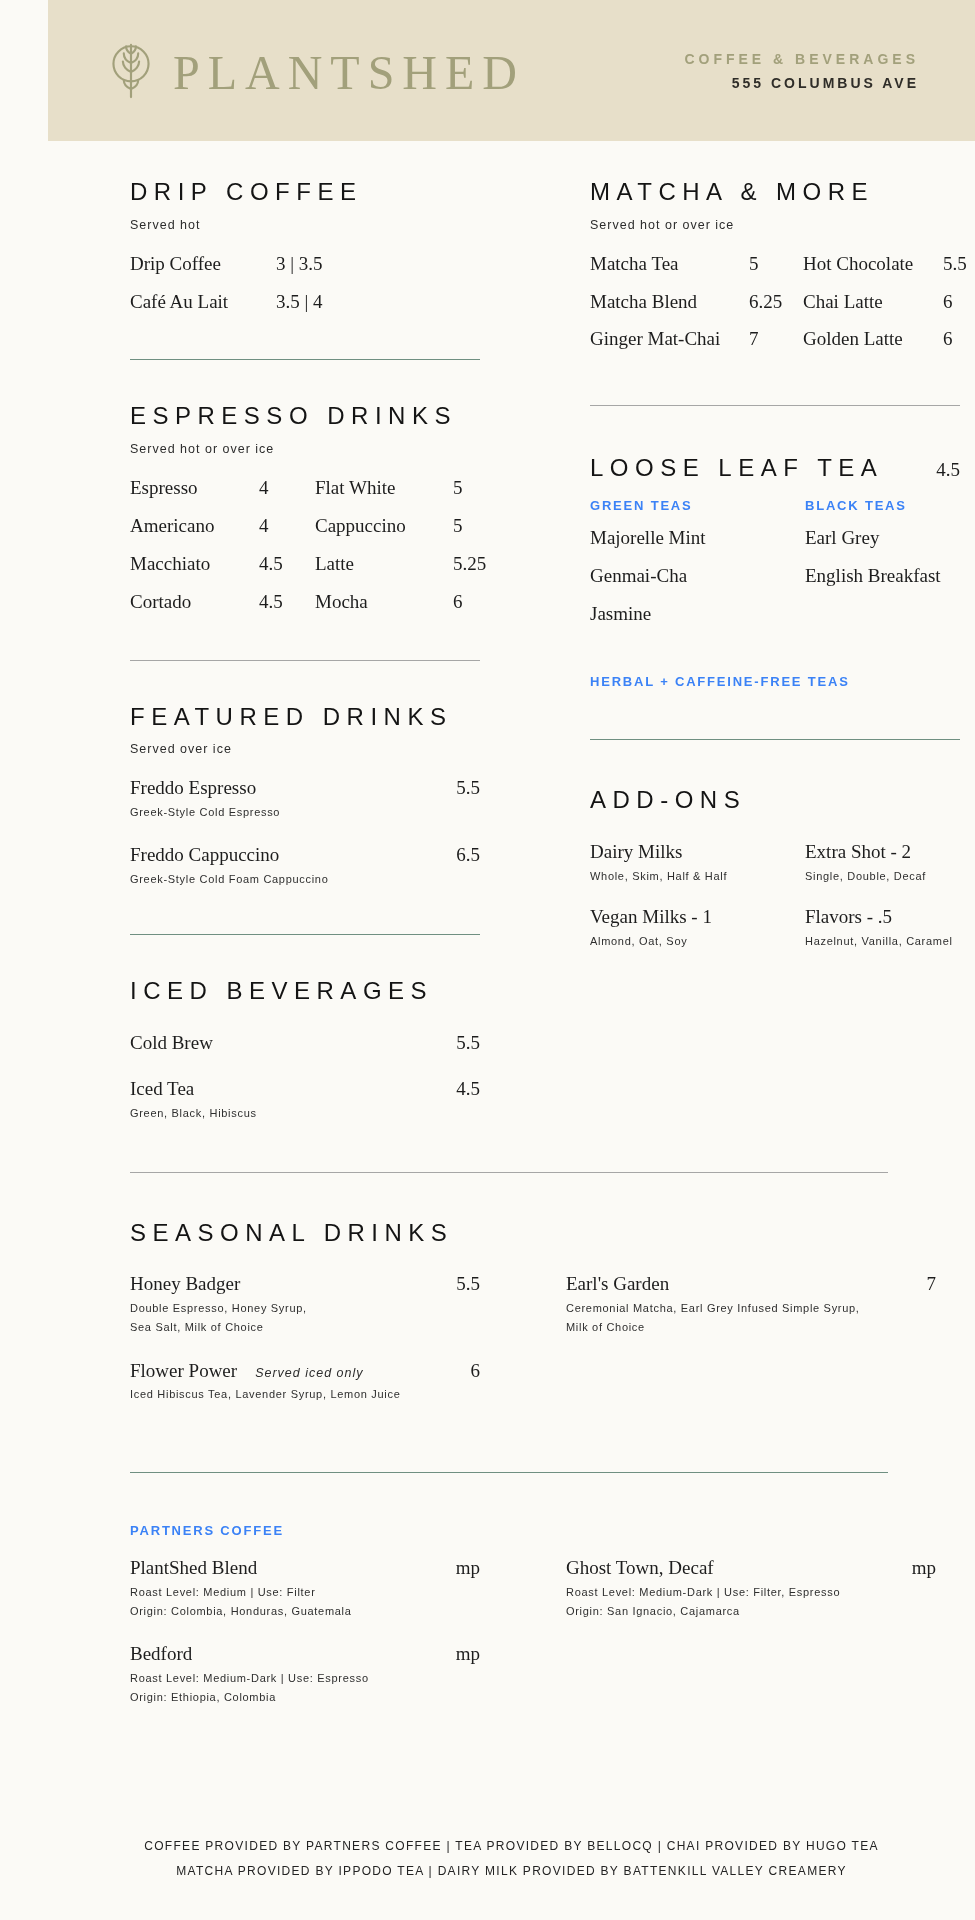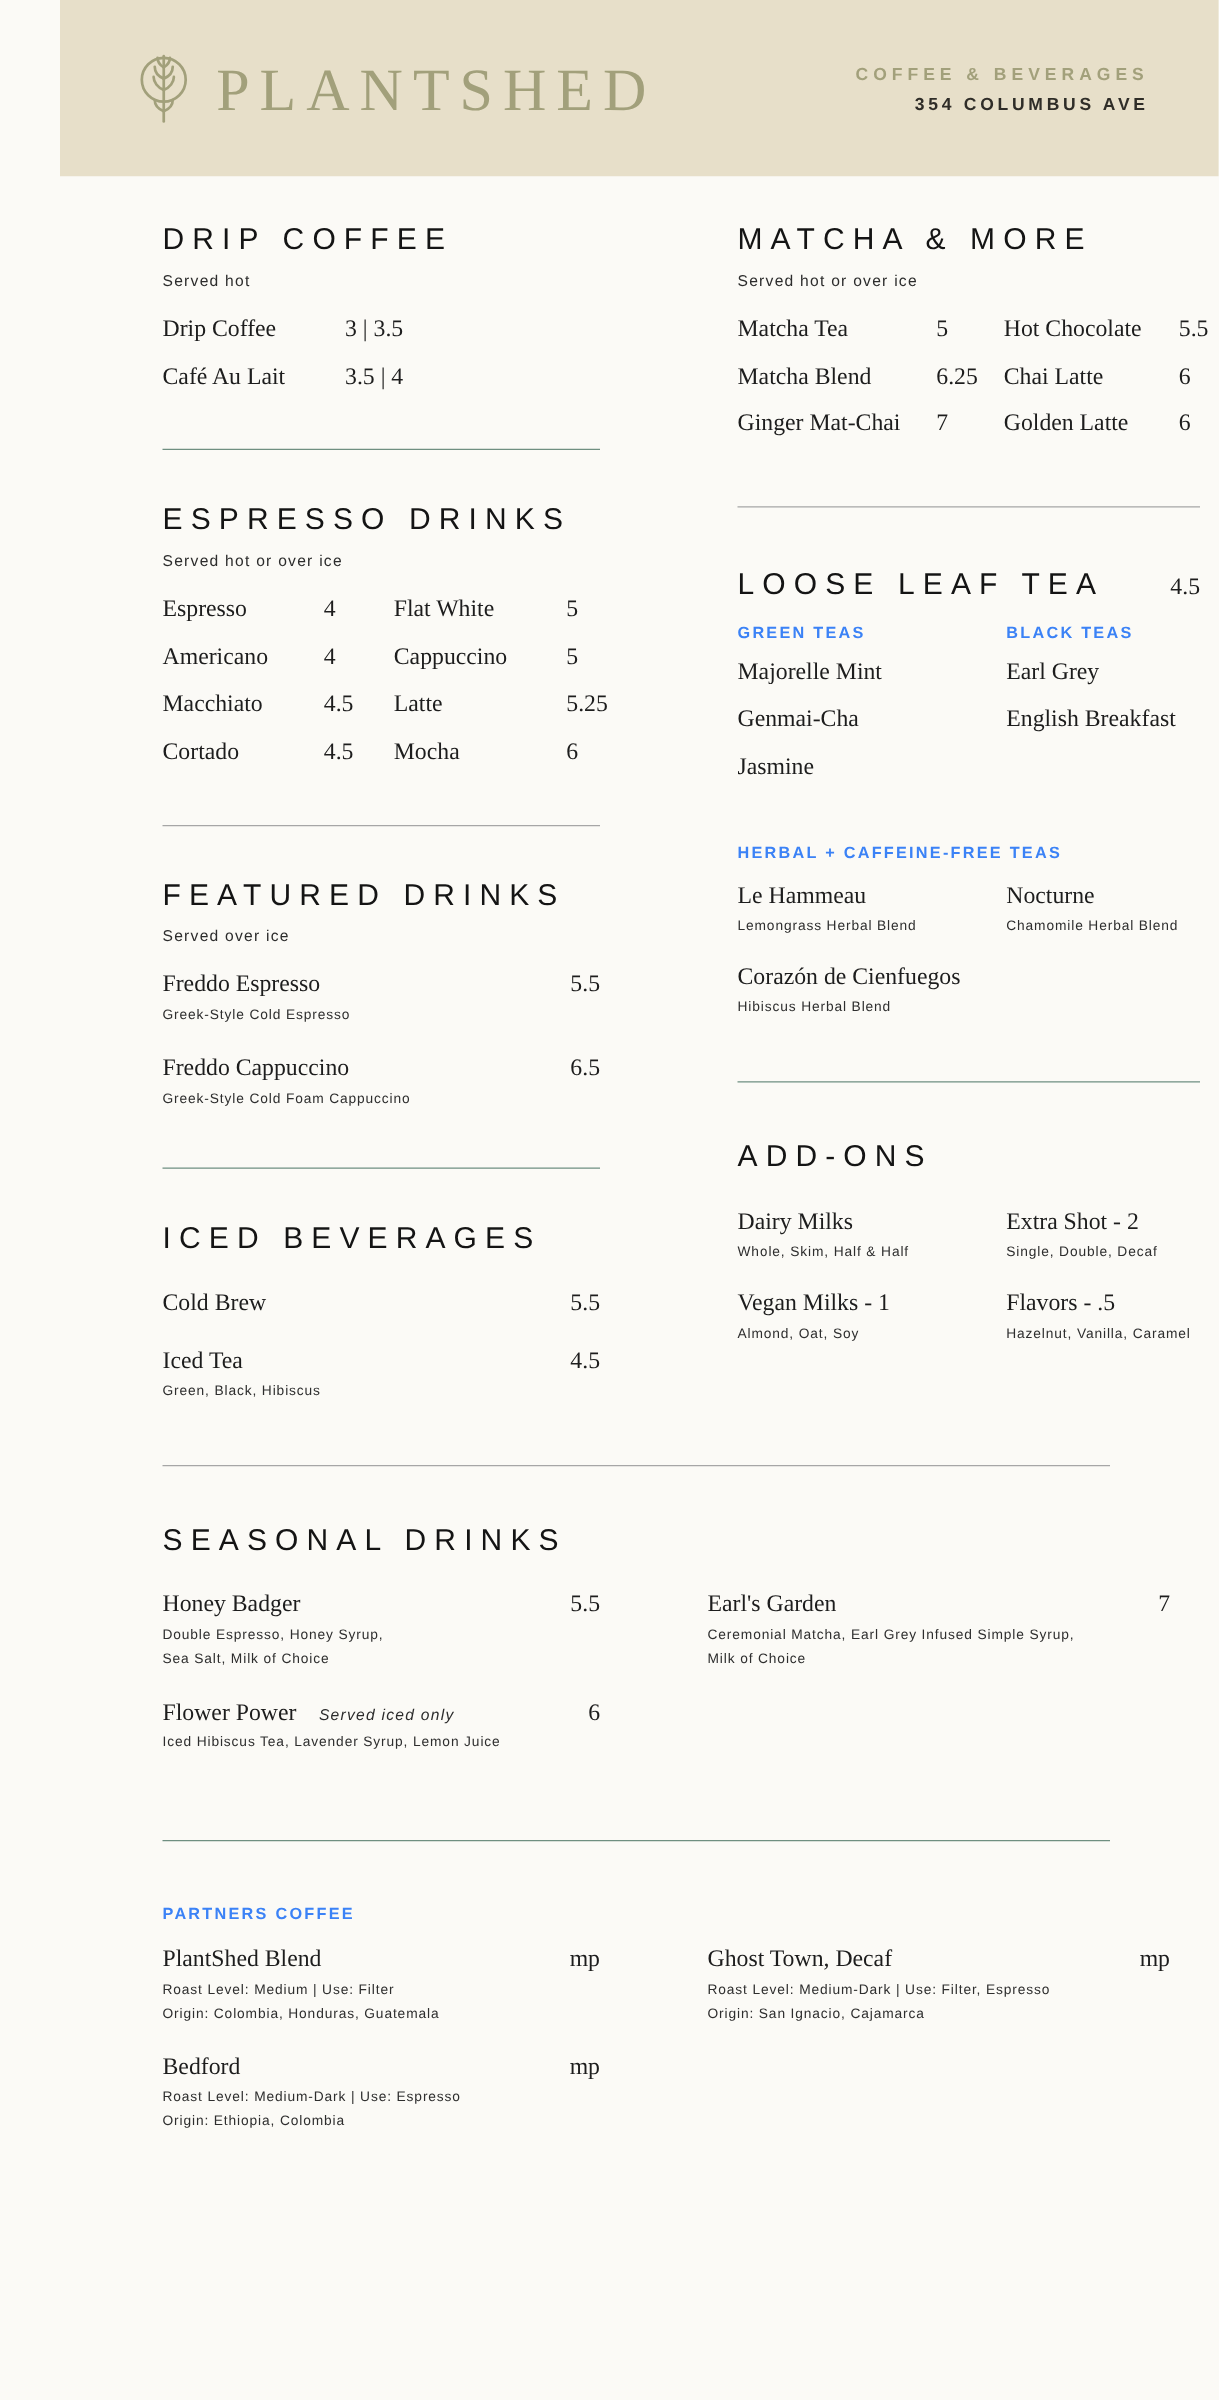--- a/index.html
+++ b/index.html
@@ -130,21 +130,21 @@
           <path d="M30 36 C24.5 34 21 29 21 24.5"></path>
           <path d="M30 36 C35.5 34 39 29 39 24.5"></path>
           <path d="M30 55 C25 53 22 49 22 45"></path>
           <path d="M30 55 C35 53 38 49 38 45"></path>
         </g>
       </svg>
       <div class="brand-name">PLANTSHED</div>
     </div>
     <div class="header-right">
       <div class="tagline">COFFEE &amp; BEVERAGES</div>
-      <div class="address">354 COLUMBUS AVE</div>
+      <div class="address">555 COLUMBUS AVE</div>
     </div>
   </header>
 
   <main class="content">
 
     <div class="columns">
 
       <div class="col-left">
 
         <section>
@@ -258,38 +258,20 @@
               <div class="tea-item">Genmai-Cha</div>
               <div class="tea-item">Jasmine</div>
             </div>
             <div>
               <div class="subhead">BLACK TEAS</div>
               <div class="tea-item">Earl Grey</div>
               <div class="tea-item">English Breakfast</div>
             </div>
           </div>
           <div class="subhead herbal-head">HERBAL + CAFFEINE-FREE TEAS</div>
-          <div class="two-col">
-            <div>
-              <div class="named">
-                <div class="iname">Le Hammeau</div>
-                <div class="idesc">Lemongrass Herbal Blend</div>
-              </div>
-              <div class="named">
-                <div class="iname">Corazón de Cienfuegos</div>
-                <div class="idesc">Hibiscus Herbal Blend</div>
-              </div>
-            </div>
-            <div>
-              <div class="named">
-                <div class="iname">Nocturne</div>
-                <div class="idesc">Chamomile Herbal Blend</div>
-              </div>
-            </div>
-          </div>
           <hr class="div teal hr-tea">
         </section>
 
         <section>
           <h2 class="sec-title solo">ADD-ONS</h2>
           <div class="two-col">
             <div>
               <div class="named">
                 <div class="iname">Dairy Milks</div>
                 <div class="idesc">Whole, Skim, Half &amp; Half</div>
@@ -382,14 +364,18 @@
             </div>
             <div class="idesc">Roast Level: Medium-Dark  |  Use: Filter, Espresso</div>
             <div class="idesc">Origin: San Ignacio, Cajamarca</div>
           </div>
         </div>
       </div>
     </section>
 
   </main>
 
+  <footer class="footer">
+    <div>COFFEE PROVIDED BY PARTNERS COFFEE  |  TEA PROVIDED BY BELLOCQ  |  CHAI PROVIDED BY HUGO TEA</div>
+    <div>MATCHA PROVIDED BY IPPODO TEA  |  DAIRY MILK PROVIDED BY BATTENKILL VALLEY CREAMERY</div>
+  </footer>
 
 </div>
 
 </body></html>

